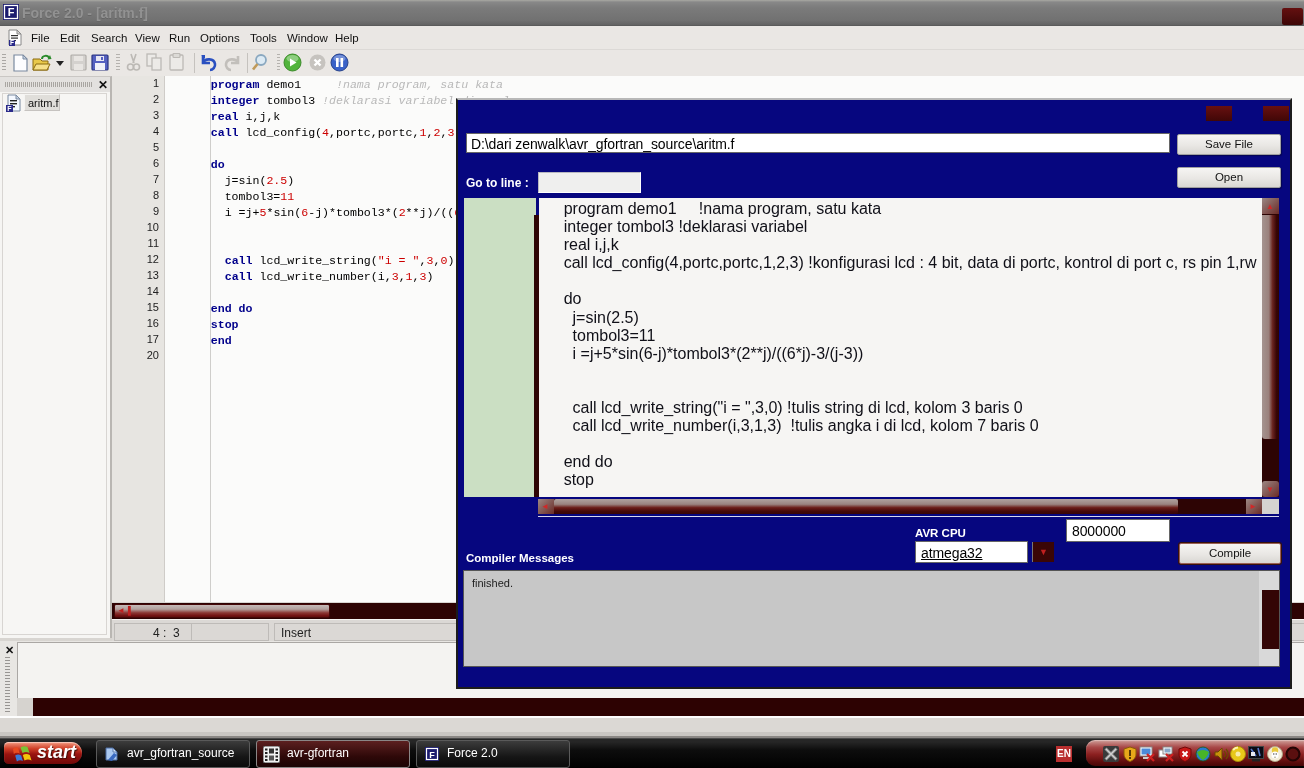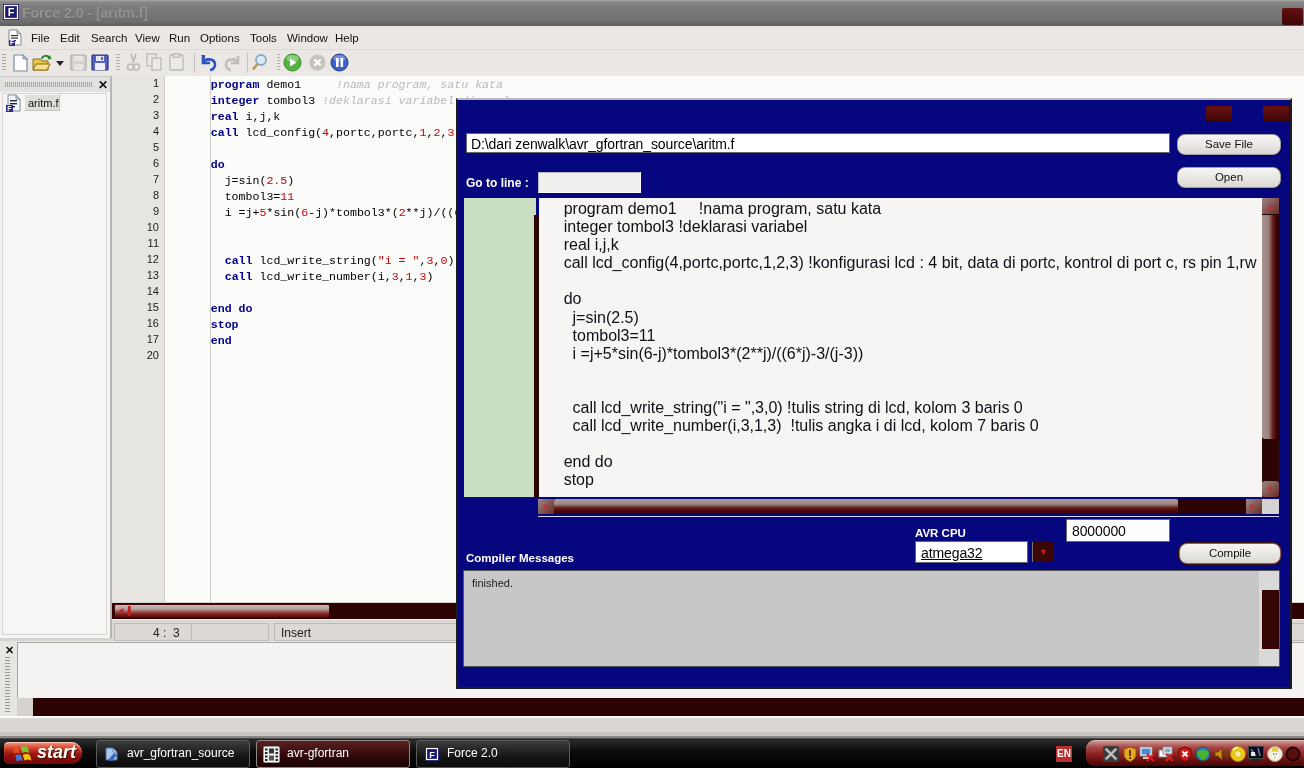--- a/index.html
+++ b/index.html
@@ -65,21 +65,21 @@
      background:linear-gradient(#d0a09a 0%,#a84848 28%,#8c2020 55%,#5c0c0c 85%,#480606 100%);
      box-shadow:inset 0 1px 1px rgba(255,255,255,.35);}
   .tico{position:absolute;top:6px;width:16px;height:16px;}
   
   #dlg{left:456px;top:98px;width:836px;height:591px;background:#06067f;border:2px solid #1c1c1c;border-top:2px solid #b8b8b8;box-sizing:border-box;}
   #dtitle{position:absolute;left:0;top:0;width:832px;height:26px;
      background:linear-gradient(#efefef 0%,#a8a8a8 10%,#555 22%,#151515 45%,#000 70%);}
   #dtitle .txt{position:absolute;left:31px;top:5px;font-size:14px;font-weight:bold;color:#f2f2f2;}
   .dwbtn{position:absolute;top:6px;width:26px;height:15px;background:linear-gradient(#681010,#400707);}
   .dfield{position:absolute;background:#fff;border:1px solid #666;box-sizing:border-box;font-size:14px;color:#000;letter-spacing:-0.1px;}
-  .dbtn{position:absolute;width:104px;height:21px;box-sizing:border-box;text-align:center;border-radius:8px;
+  .dbtn{position:absolute;width:104px;height:21px;box-sizing:border-box;text-align:center;border-radius:2px;
      background:linear-gradient(#f6f5f3 0%,#e9e7e4 55%,#d9d7d3 100%);border:1px solid #a0a0a0;box-shadow:1px 1px 1px rgba(0,0,0,0.35);
      font-size:11.5px;color:#111;padding-top:3px;}
   .dlabel{position:absolute;font-size:12px;font-weight:bold;color:#fff;}
   #dgreen{position:absolute;left:6px;top:98px;width:72px;height:299px;background:#cbdfc3;}
   #ddivider{position:absolute;left:76px;top:115px;width:5px;height:282px;background:#2e0505;}
   #dwhite{position:absolute;left:81px;top:98px;width:723px;height:299px;background:#f6f5f3;overflow:hidden;}
   #dcode{position:absolute;left:-2px;top:2px;font-size:16px;line-height:18.1px;white-space:pre;color:#101018;}
   #dvscroll{position:absolute;left:804px;top:98px;width:17px;height:299px;background:#2d0404;}
   #dhscroll{position:absolute;left:80px;top:399px;width:724px;height:15px;background:#2d0404;}
   .sbtn{position:absolute;background:linear-gradient(135deg,#9c8884,#6a2a26);}

